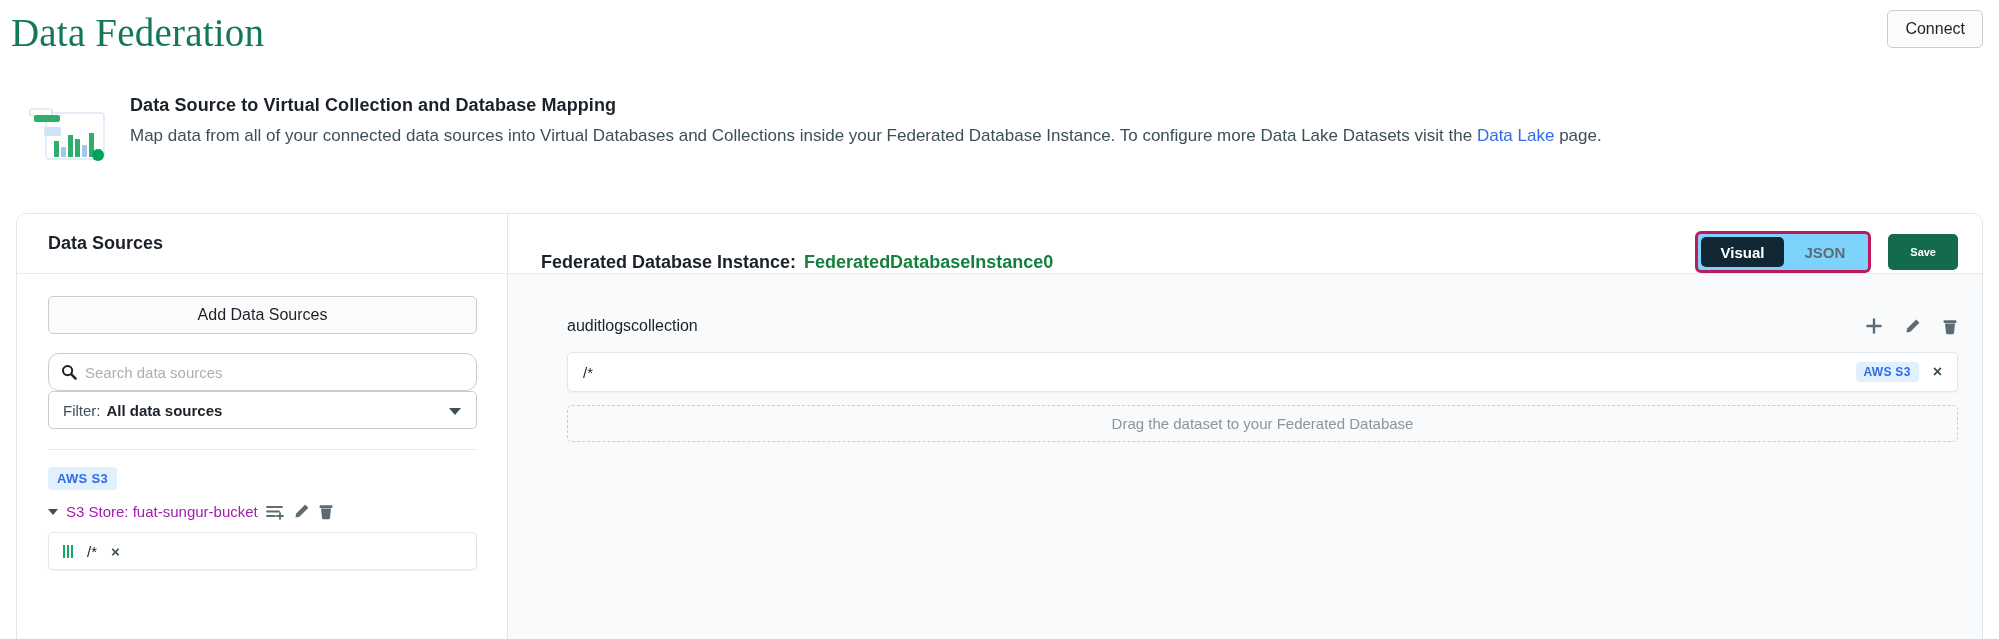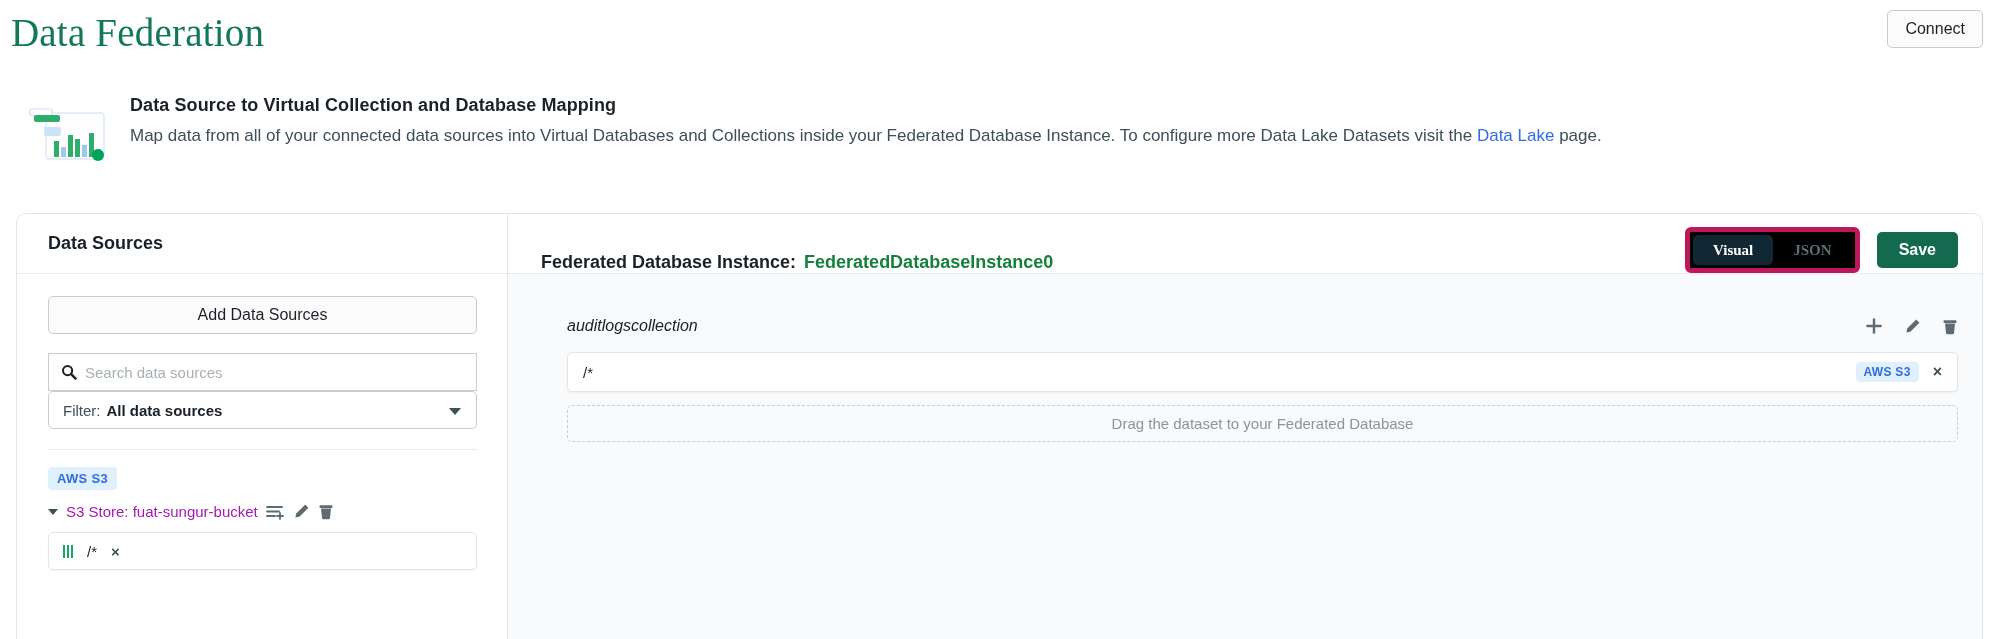--- a/index.html
+++ b/index.html
@@ -66,21 +66,21 @@
 
   .btn-outline {
     width: 429px; height: 38px;
     display: flex; align-items: center; justify-content: center;
     border: 1px solid #c9cdd1; border-radius: 5px; background: #fbfbfb;
     font-size: 16px; font-weight: 500; color: #1b2128; cursor: pointer;
   }
 
   .search-box {
     position: relative; width: 429px; height: 38px; margin-top: 19px;
-    border: 1px solid #c9cdd1; border-radius: 0; background: #fff;
+    border: 1px solid #c9cdd1; border-radius: 11px; background: #fff;
     display: flex; align-items: center;
   }
   .search-box .mag { position: absolute; left: 12px; top: 10px; }
   .search-box input {
     border: none; outline: none; background: transparent;
     font-family: "Liberation Sans", sans-serif;
     font-size: 15px; color: #1b2128; padding-left: 36px; width: 100%;
   }
   .search-box input::placeholder { color: #a8b0b6; }
 
@@ -126,35 +126,34 @@
   }
   .right-head {
     height: 60px; background: #fff; border-bottom: 1px solid #e8ebed;
     display: flex; align-items: flex-end; padding: 0 26px 0 33px;
   }
   .fdi-label { font-size: 18px; font-weight: 700; color: #1b2128; }
   .fdi-value { font-size: 18px; font-weight: 700; color: #15803d; margin-left: 8px; }
   .head-right { margin-left: auto; display: flex; align-items: center; gap: 17px; }
 
   .segmented {
-    display: flex; background: #000000; border-radius: 6px; padding: 3px;
-    border: 5px solid #be185d;
-    font-family: Liberation Serif, serif;
+    display: flex; background: #7dd3fc; border-radius: 6px; padding: 3px;
+    border: 3px solid #be185d;
   }
   .seg {
     height: 30px; padding: 0 20px; display: flex; align-items: center;
     border-radius: 5px; font-size: 15px; font-weight: 600; cursor: pointer;
     color: #5d6c74;
   }
   .seg.active { background: #112733; color: #fff; }
 
   .save-btn {
     height: 36px; padding: 0 22px; display: flex; align-items: center;
     background: #136a4f; color: #fff; border-radius: 5px;
-    font-size: 16px; font-weight: 600; cursor: pointer;
+    font-size: 11px; font-weight: 600; cursor: pointer;
   }
 
   .right-body { height: 369px; background: #f9fafb; padding: 22px 26px 0 26px; }
 
   .row-top { display: flex; gap: 18px; }
   .db-search {
     position: relative; flex: 1; height: 39px;
     background: #fff; border: 1px solid #d3d7da; border-radius: 5px;
     display: flex; align-items: center;
   }
@@ -170,21 +169,21 @@
     background: #fbfbfb; border: 1px solid #c9cdd1; border-radius: 5px;
     font-size: 15px; font-weight: 500; color: #1b2128; cursor: pointer;
   }
 
   .db-row { display: flex; align-items: center; margin-top: 25px; }
   .caret-up { width: 0; height: 0; border-left: 6px solid transparent;
     border-right: 6px solid transparent; border-bottom: 7px solid #1b2128; margin-right: 9px; }
   .db-name { font-size: 16px; color: #1b2128; }
   .row-actions { margin-left: auto; display: flex; align-items: center; gap: 21px; }
 
-  .coll-row { display: flex; align-items: flex-start; margin-top: 21px; padding-left: 33px; font-style: italic; }
+  .coll-row { display: flex; align-items: flex-start; margin-top: 21px; padding-left: 33px; }
   .coll-name { font-size: 16px; color: #1b2128; }
 
   .dataset-chip {
     margin: 17px 0 0 33px; height: 40px;
     background: #fff; border: 1px solid #e3e6e8; border-radius: 5px;
     display: flex; align-items: center; padding: 0 15px;
     box-shadow: 0 1px 2px rgba(0,0,0,.05);
   }
   .dataset-path { font-size: 15px; color: #1b2128; }
   .dataset-right { margin-left: auto; display: flex; align-items: center; gap: 14px; }

